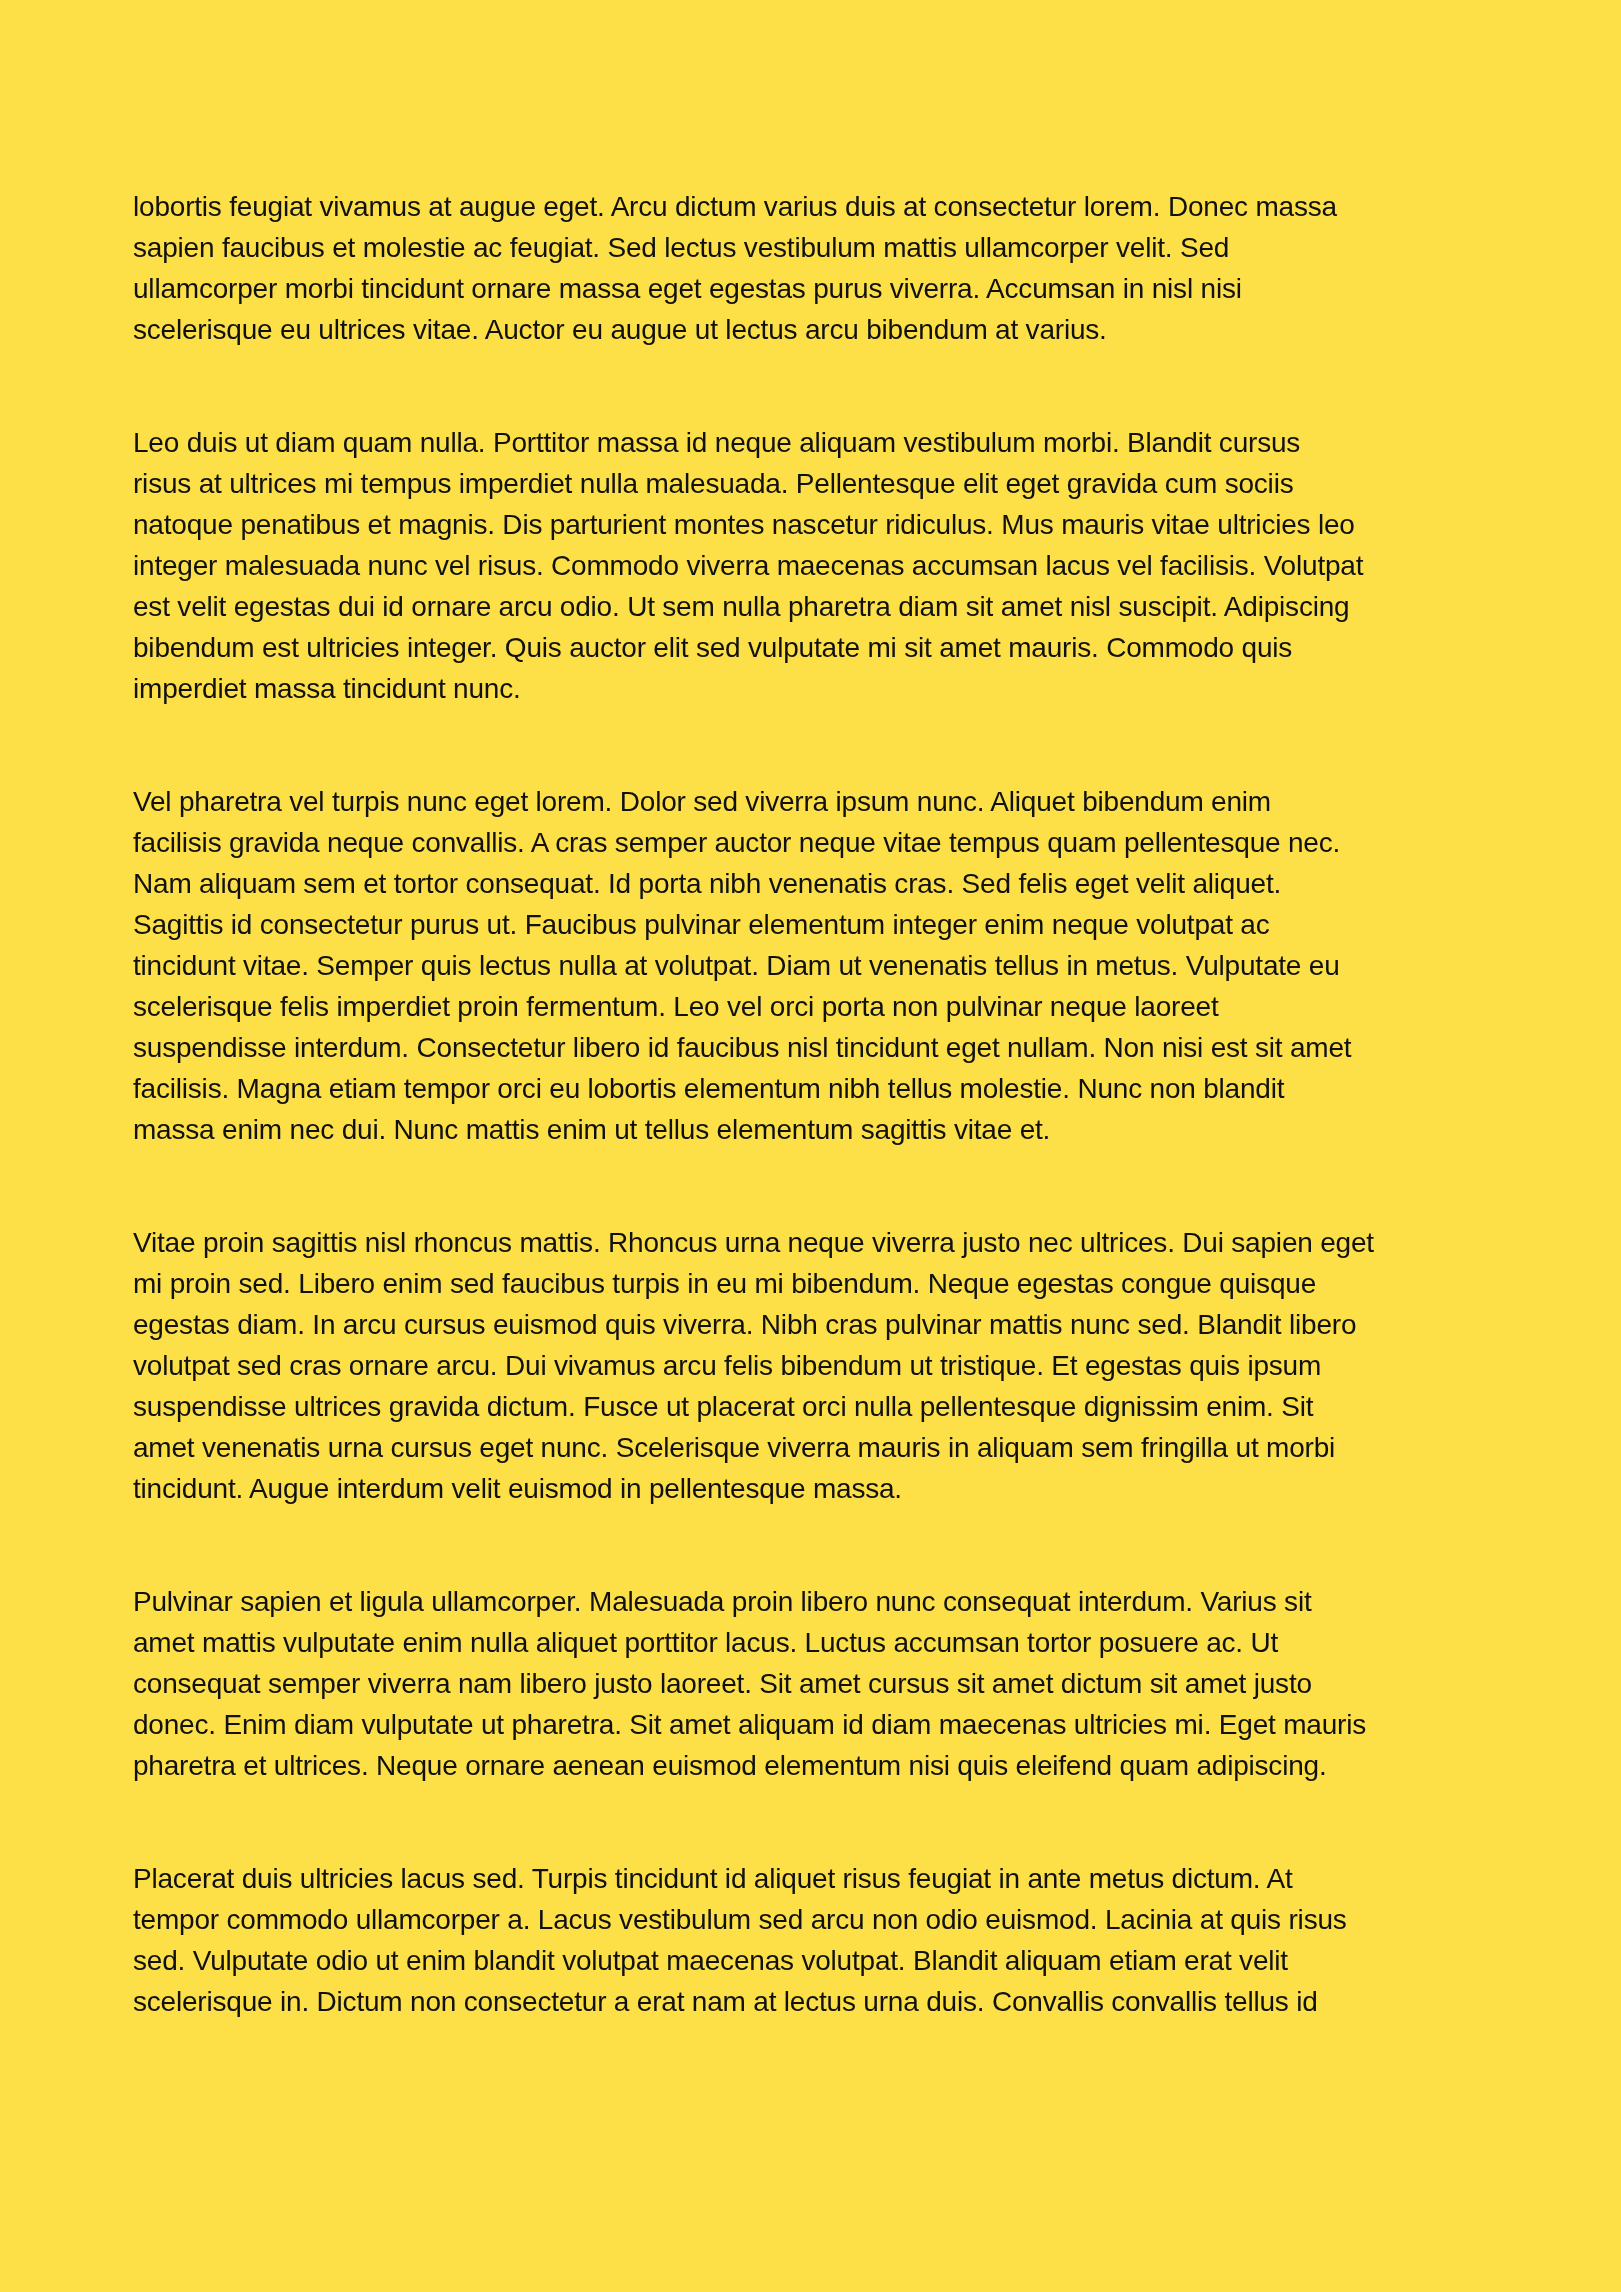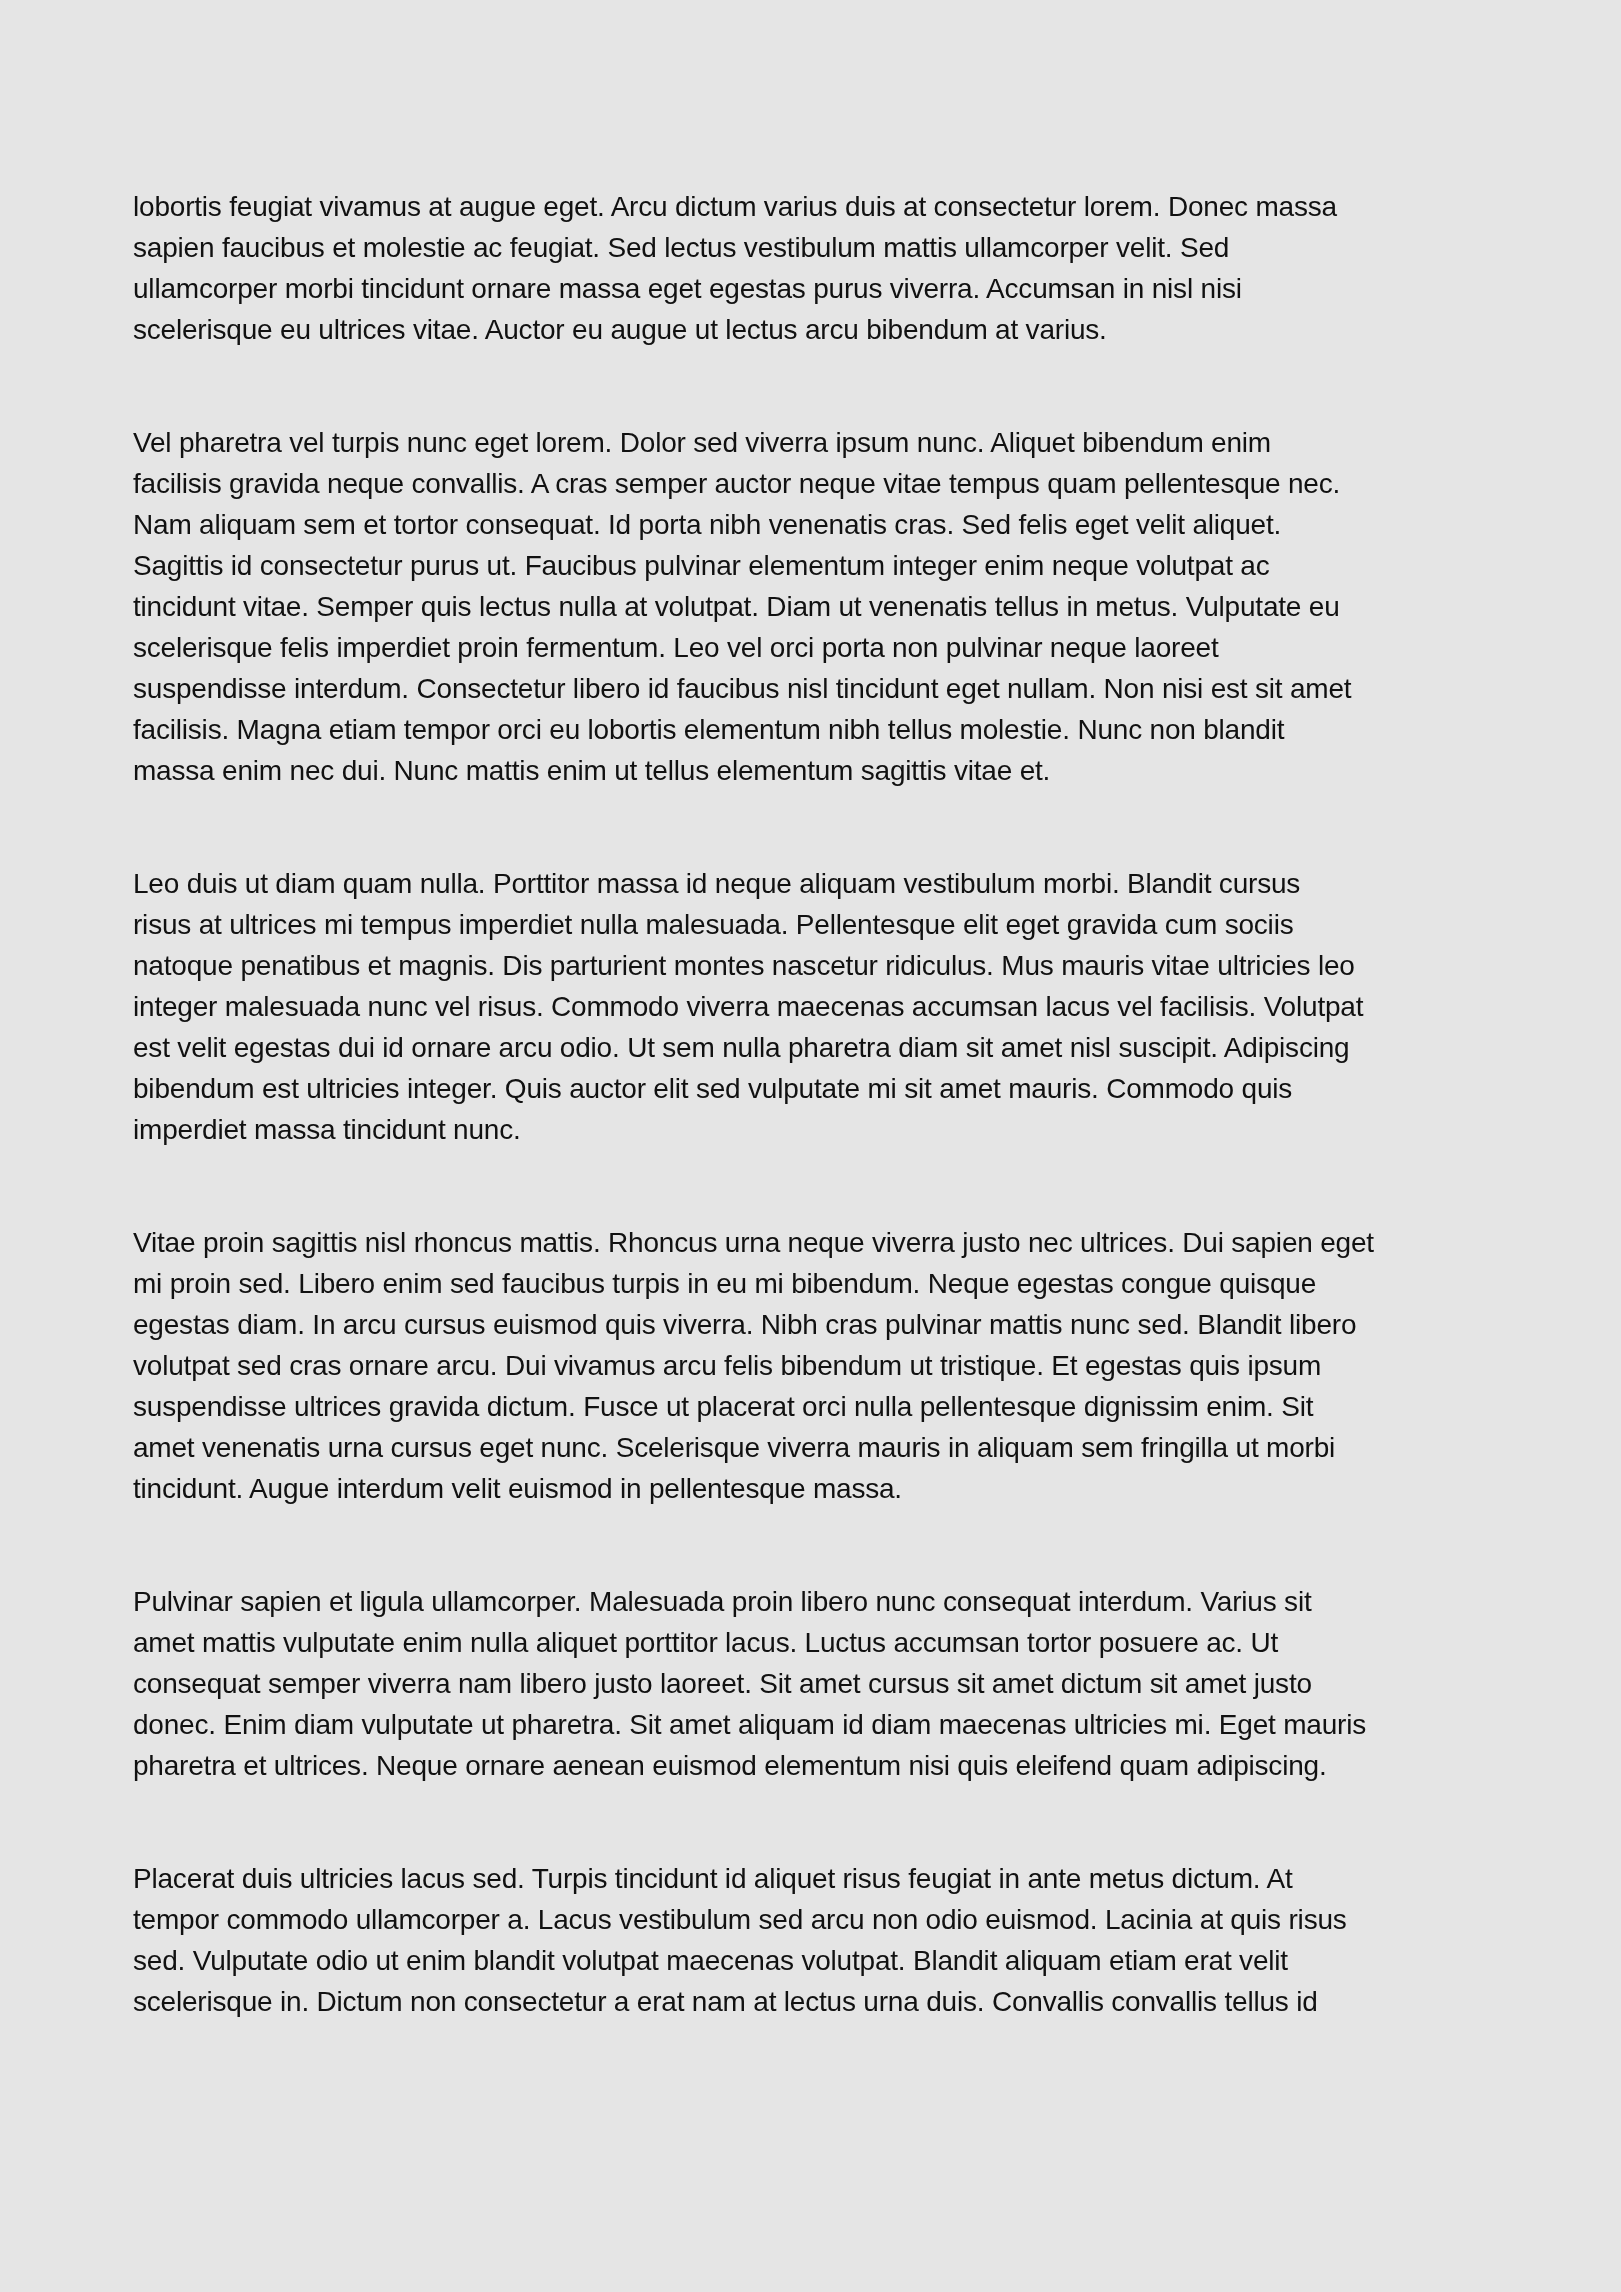--- a/index.html
+++ b/index.html
@@ -12,21 +12,21 @@
     height: 2293px;
     position: relative;
     overflow: hidden;
   }
   .page {
     position: absolute;
     left: 0;
     top: 0;
     width: 1621px;
     height: 2293px;
-    background: #e5e5e5;
+    background: #fde047;
   }
   .text-body {
     position: absolute;
     left: 133px;
     top: 186px;
     width: 1372px;
     font-family: "Liberation Sans", "DejaVu Sans", sans-serif;
     font-size: 28px;
     line-height: 41px;
     letter-spacing: -0.2px;
@@ -43,36 +43,36 @@
 </style>
 </head>
 <body style="background: rgb(255, 255, 255);">
 
 <div class="page">
   <div class="text-body" style="color: rgb(17, 17, 17);">
     <p class="paragraph">lobortis feugiat vivamus at augue eget. Arcu dictum varius duis at consectetur lorem. Donec massa
 sapien faucibus et molestie ac feugiat. Sed lectus vestibulum mattis ullamcorper velit. Sed
 ullamcorper morbi tincidunt ornare massa eget egestas purus viverra. Accumsan in nisl nisi
 scelerisque eu ultrices vitae. Auctor eu augue ut lectus arcu bibendum at varius.</p>
+    <p class="paragraph">Leo duis ut diam quam nulla. Porttitor massa id neque aliquam vestibulum morbi. Blandit cursus
+risus at ultrices mi tempus imperdiet nulla malesuada. Pellentesque elit eget gravida cum sociis
+natoque penatibus et magnis. Dis parturient montes nascetur ridiculus. Mus mauris vitae ultricies leo
+integer malesuada nunc vel risus. Commodo viverra maecenas accumsan lacus vel facilisis. Volutpat
+est velit egestas dui id ornare arcu odio. Ut sem nulla pharetra diam sit amet nisl suscipit. Adipiscing
+bibendum est ultricies integer. Quis auctor elit sed vulputate mi sit amet mauris. Commodo quis
+imperdiet massa tincidunt nunc.</p>
     <p class="paragraph">Vel pharetra vel turpis nunc eget lorem. Dolor sed viverra ipsum nunc. Aliquet bibendum enim
 facilisis gravida neque convallis. A cras semper auctor neque vitae tempus quam pellentesque nec.
 Nam aliquam sem et tortor consequat. Id porta nibh venenatis cras. Sed felis eget velit aliquet.
 Sagittis id consectetur purus ut. Faucibus pulvinar elementum integer enim neque volutpat ac
 tincidunt vitae. Semper quis lectus nulla at volutpat. Diam ut venenatis tellus in metus. Vulputate eu
 scelerisque felis imperdiet proin fermentum. Leo vel orci porta non pulvinar neque laoreet
 suspendisse interdum. Consectetur libero id faucibus nisl tincidunt eget nullam. Non nisi est sit amet
 facilisis. Magna etiam tempor orci eu lobortis elementum nibh tellus molestie. Nunc non blandit
 massa enim nec dui. Nunc mattis enim ut tellus elementum sagittis vitae et.</p>
-    <p class="paragraph">Leo duis ut diam quam nulla. Porttitor massa id neque aliquam vestibulum morbi. Blandit cursus
-risus at ultrices mi tempus imperdiet nulla malesuada. Pellentesque elit eget gravida cum sociis
-natoque penatibus et magnis. Dis parturient montes nascetur ridiculus. Mus mauris vitae ultricies leo
-integer malesuada nunc vel risus. Commodo viverra maecenas accumsan lacus vel facilisis. Volutpat
-est velit egestas dui id ornare arcu odio. Ut sem nulla pharetra diam sit amet nisl suscipit. Adipiscing
-bibendum est ultricies integer. Quis auctor elit sed vulputate mi sit amet mauris. Commodo quis
-imperdiet massa tincidunt nunc.</p>
     <p class="paragraph">Vitae proin sagittis nisl rhoncus mattis. Rhoncus urna neque viverra justo nec ultrices. Dui sapien eget
 mi proin sed. Libero enim sed faucibus turpis in eu mi bibendum. Neque egestas congue quisque
 egestas diam. In arcu cursus euismod quis viverra. Nibh cras pulvinar mattis nunc sed. Blandit libero
 volutpat sed cras ornare arcu. Dui vivamus arcu felis bibendum ut tristique. Et egestas quis ipsum
 suspendisse ultrices gravida dictum. Fusce ut placerat orci nulla pellentesque dignissim enim. Sit
 amet venenatis urna cursus eget nunc. Scelerisque viverra mauris in aliquam sem fringilla ut morbi
 tincidunt. Augue interdum velit euismod in pellentesque massa.</p>
     <p class="paragraph">Pulvinar sapien et ligula ullamcorper. Malesuada proin libero nunc consequat interdum. Varius sit
 amet mattis vulputate enim nulla aliquet porttitor lacus. Luctus accumsan tortor posuere ac. Ut
 consequat semper viverra nam libero justo laoreet. Sit amet cursus sit amet dictum sit amet justo

